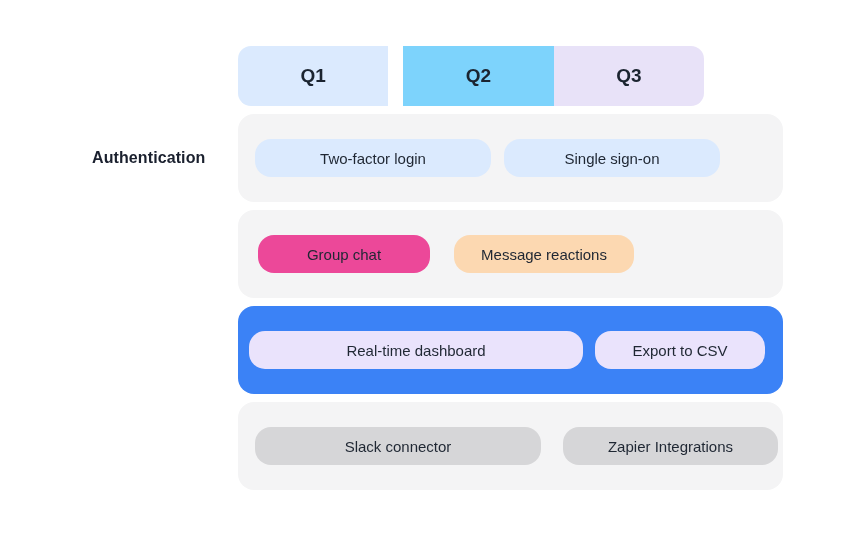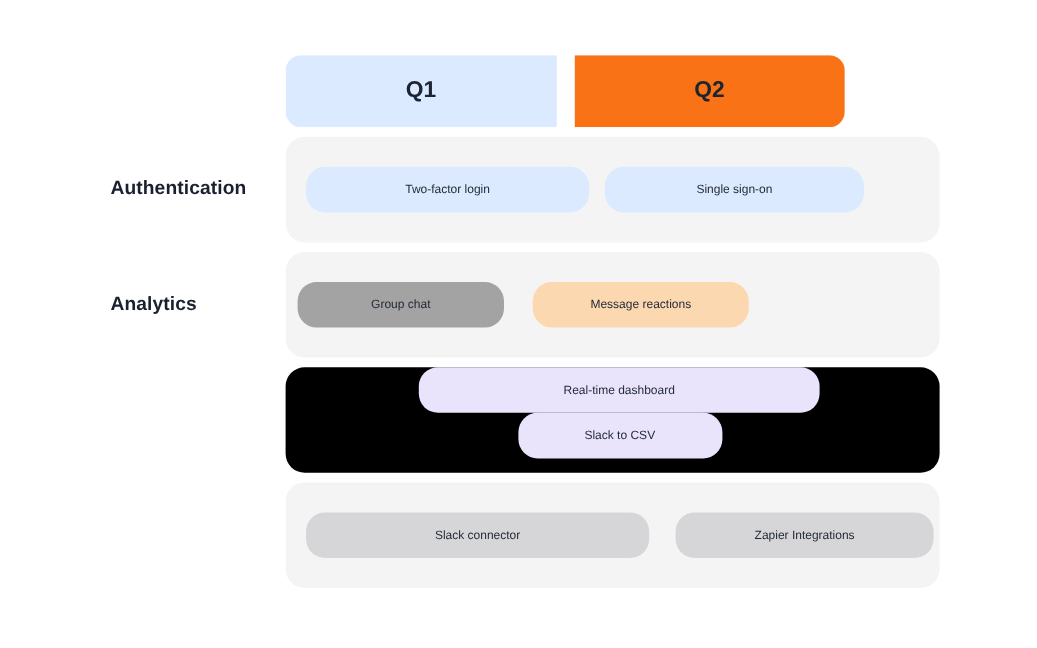--- a/index.html
+++ b/index.html
@@ -35,55 +35,55 @@
   .row {
     width: 545px; height: 88px;
     border-radius: 16px;
     margin-bottom: 8px;
     display: flex; align-items: center;
   }
   .pill {
     height: 38px;
     border-radius: 16px;
     display: flex; align-items: center; justify-content: center;
-    font-size: 10px; font-weight: 400; color: #1f2733;
+    font-size: 15px; font-weight: 400; color: #1f2733;
     white-space: nowrap;
     cursor: pointer;
   }
 </style>
 </head>
 <body>
 
 <div class="canvas">
 
   <div class="labels">
     <div class="row-label">Authentication</div>
-    <div class="row-label">Analytics</div>
   </div>
 
   <div class="board">
 
     <div class="quarter-header">
       <div class="quarter" style="background: rgb(219, 234, 254);">Q1</div>
-      <div class="quarter" style="background: #f97316; margin-left: 15px;">Q2</div>
+      <div class="quarter" style="background: #7dd3fc; margin-left: 15px;">Q2</div>
+      <div class="quarter" style="background: rgb(232, 226, 248);">Q3</div>
     </div>
 
     <div class="row" style="background: rgb(244, 244, 245);">
       <div class="pill" style="background: rgb(219, 234, 254); width: 236px; margin-left: 17px;">Two-factor login</div>
       <div class="pill" style="background: rgb(219, 234, 254); width: 216px; margin-left: 13px;">Single sign-on</div>
     </div>
 
     <div class="row" style="background: rgb(244, 244, 245);">
-      <div class="pill" style="background: #a3a3a3; width: 172px; margin-left: 10px;">Group chat</div>
+      <div class="pill" style="background: #ec4899; width: 172px; margin-left: 20px;">Group chat</div>
       <div class="pill" style="background: rgb(252, 216, 177); width: 180px; margin-left: 24px;">Message reactions</div>
     </div>
 
-    <div class="row" style="background: #000000; flex-direction: column;">
+    <div class="row" style="background: #3b82f6;">
       <div class="pill" style="background: rgb(234, 227, 252); width: 334px; margin-left: 11px;">Real-time dashboard</div>
-      <div class="pill" style="background: rgb(234, 227, 252); width: 170px; margin-left: 12px;">Slack to CSV</div>
+      <div class="pill" style="background: rgb(234, 227, 252); width: 170px; margin-left: 12px;">Export to CSV</div>
     </div>
 
     <div class="row" style="background: rgb(244, 244, 245);">
       <div class="pill" style="background: rgb(214, 214, 216); width: 286px; margin-left: 17px;">Slack connector</div>
       <div class="pill" style="background: rgb(214, 214, 216); width: 215px; margin-left: 22px;">Zapier Integrations</div>
     </div>
 
   </div>
 </div>
 

